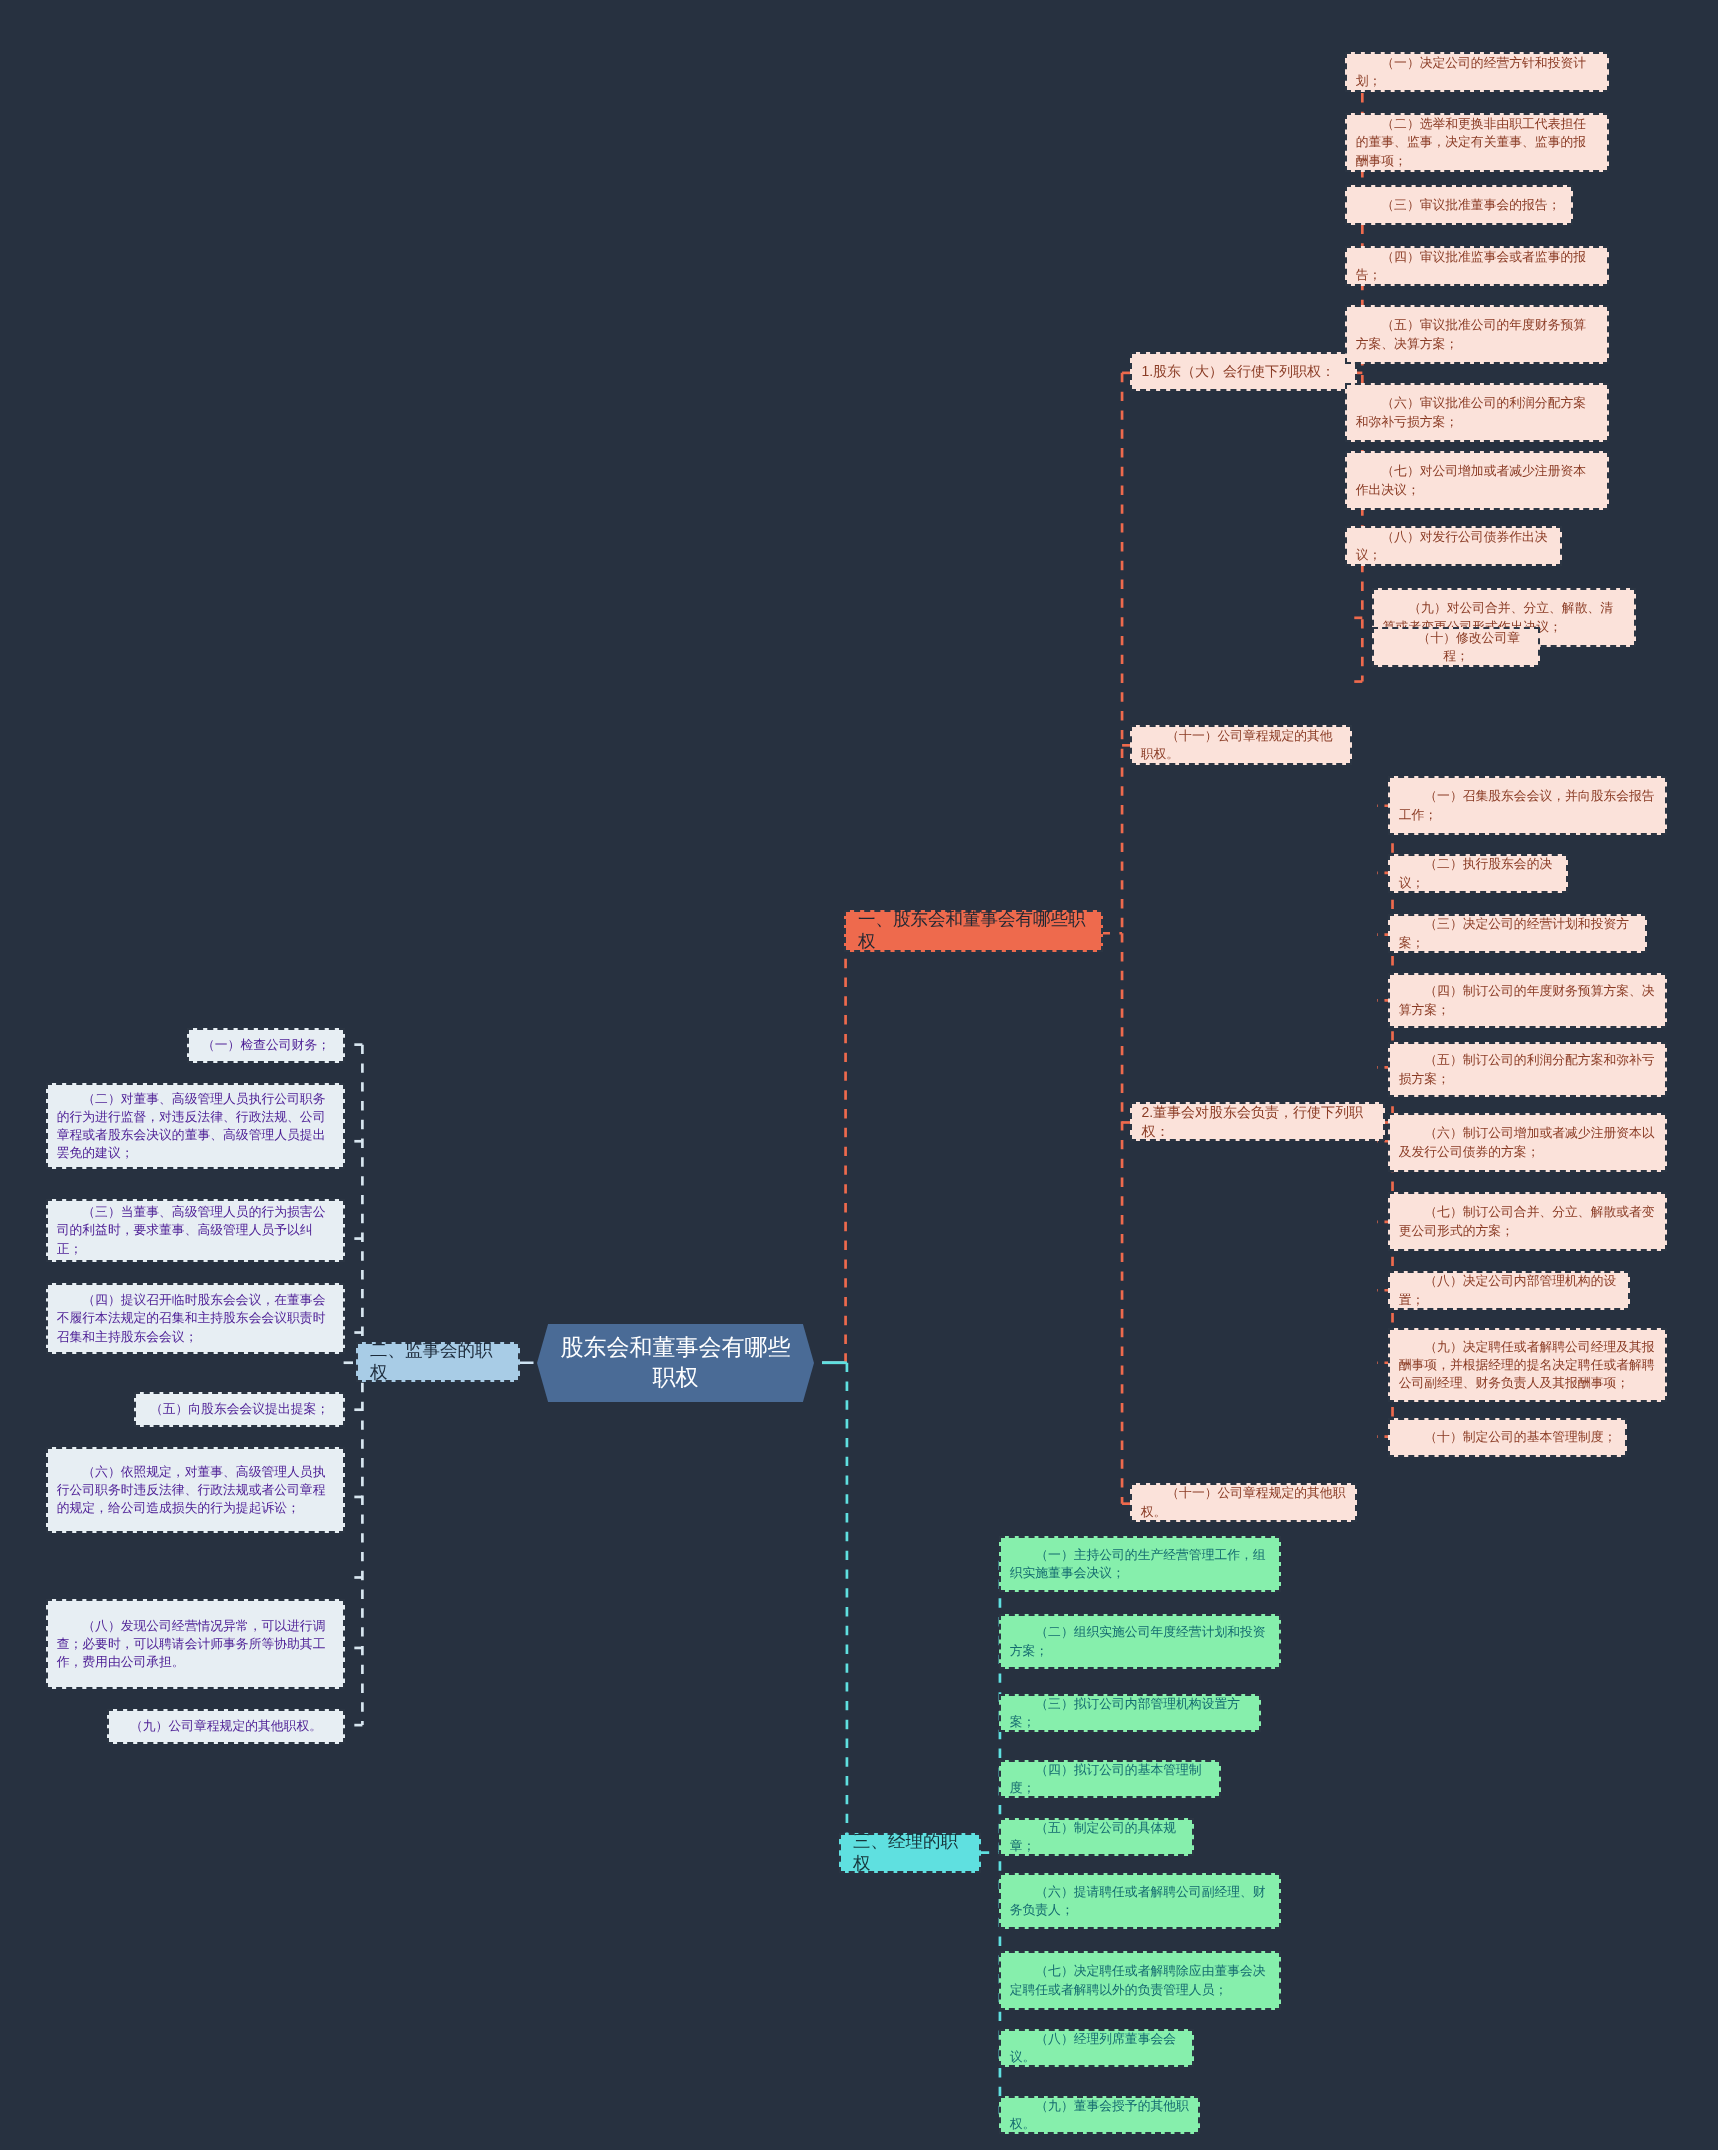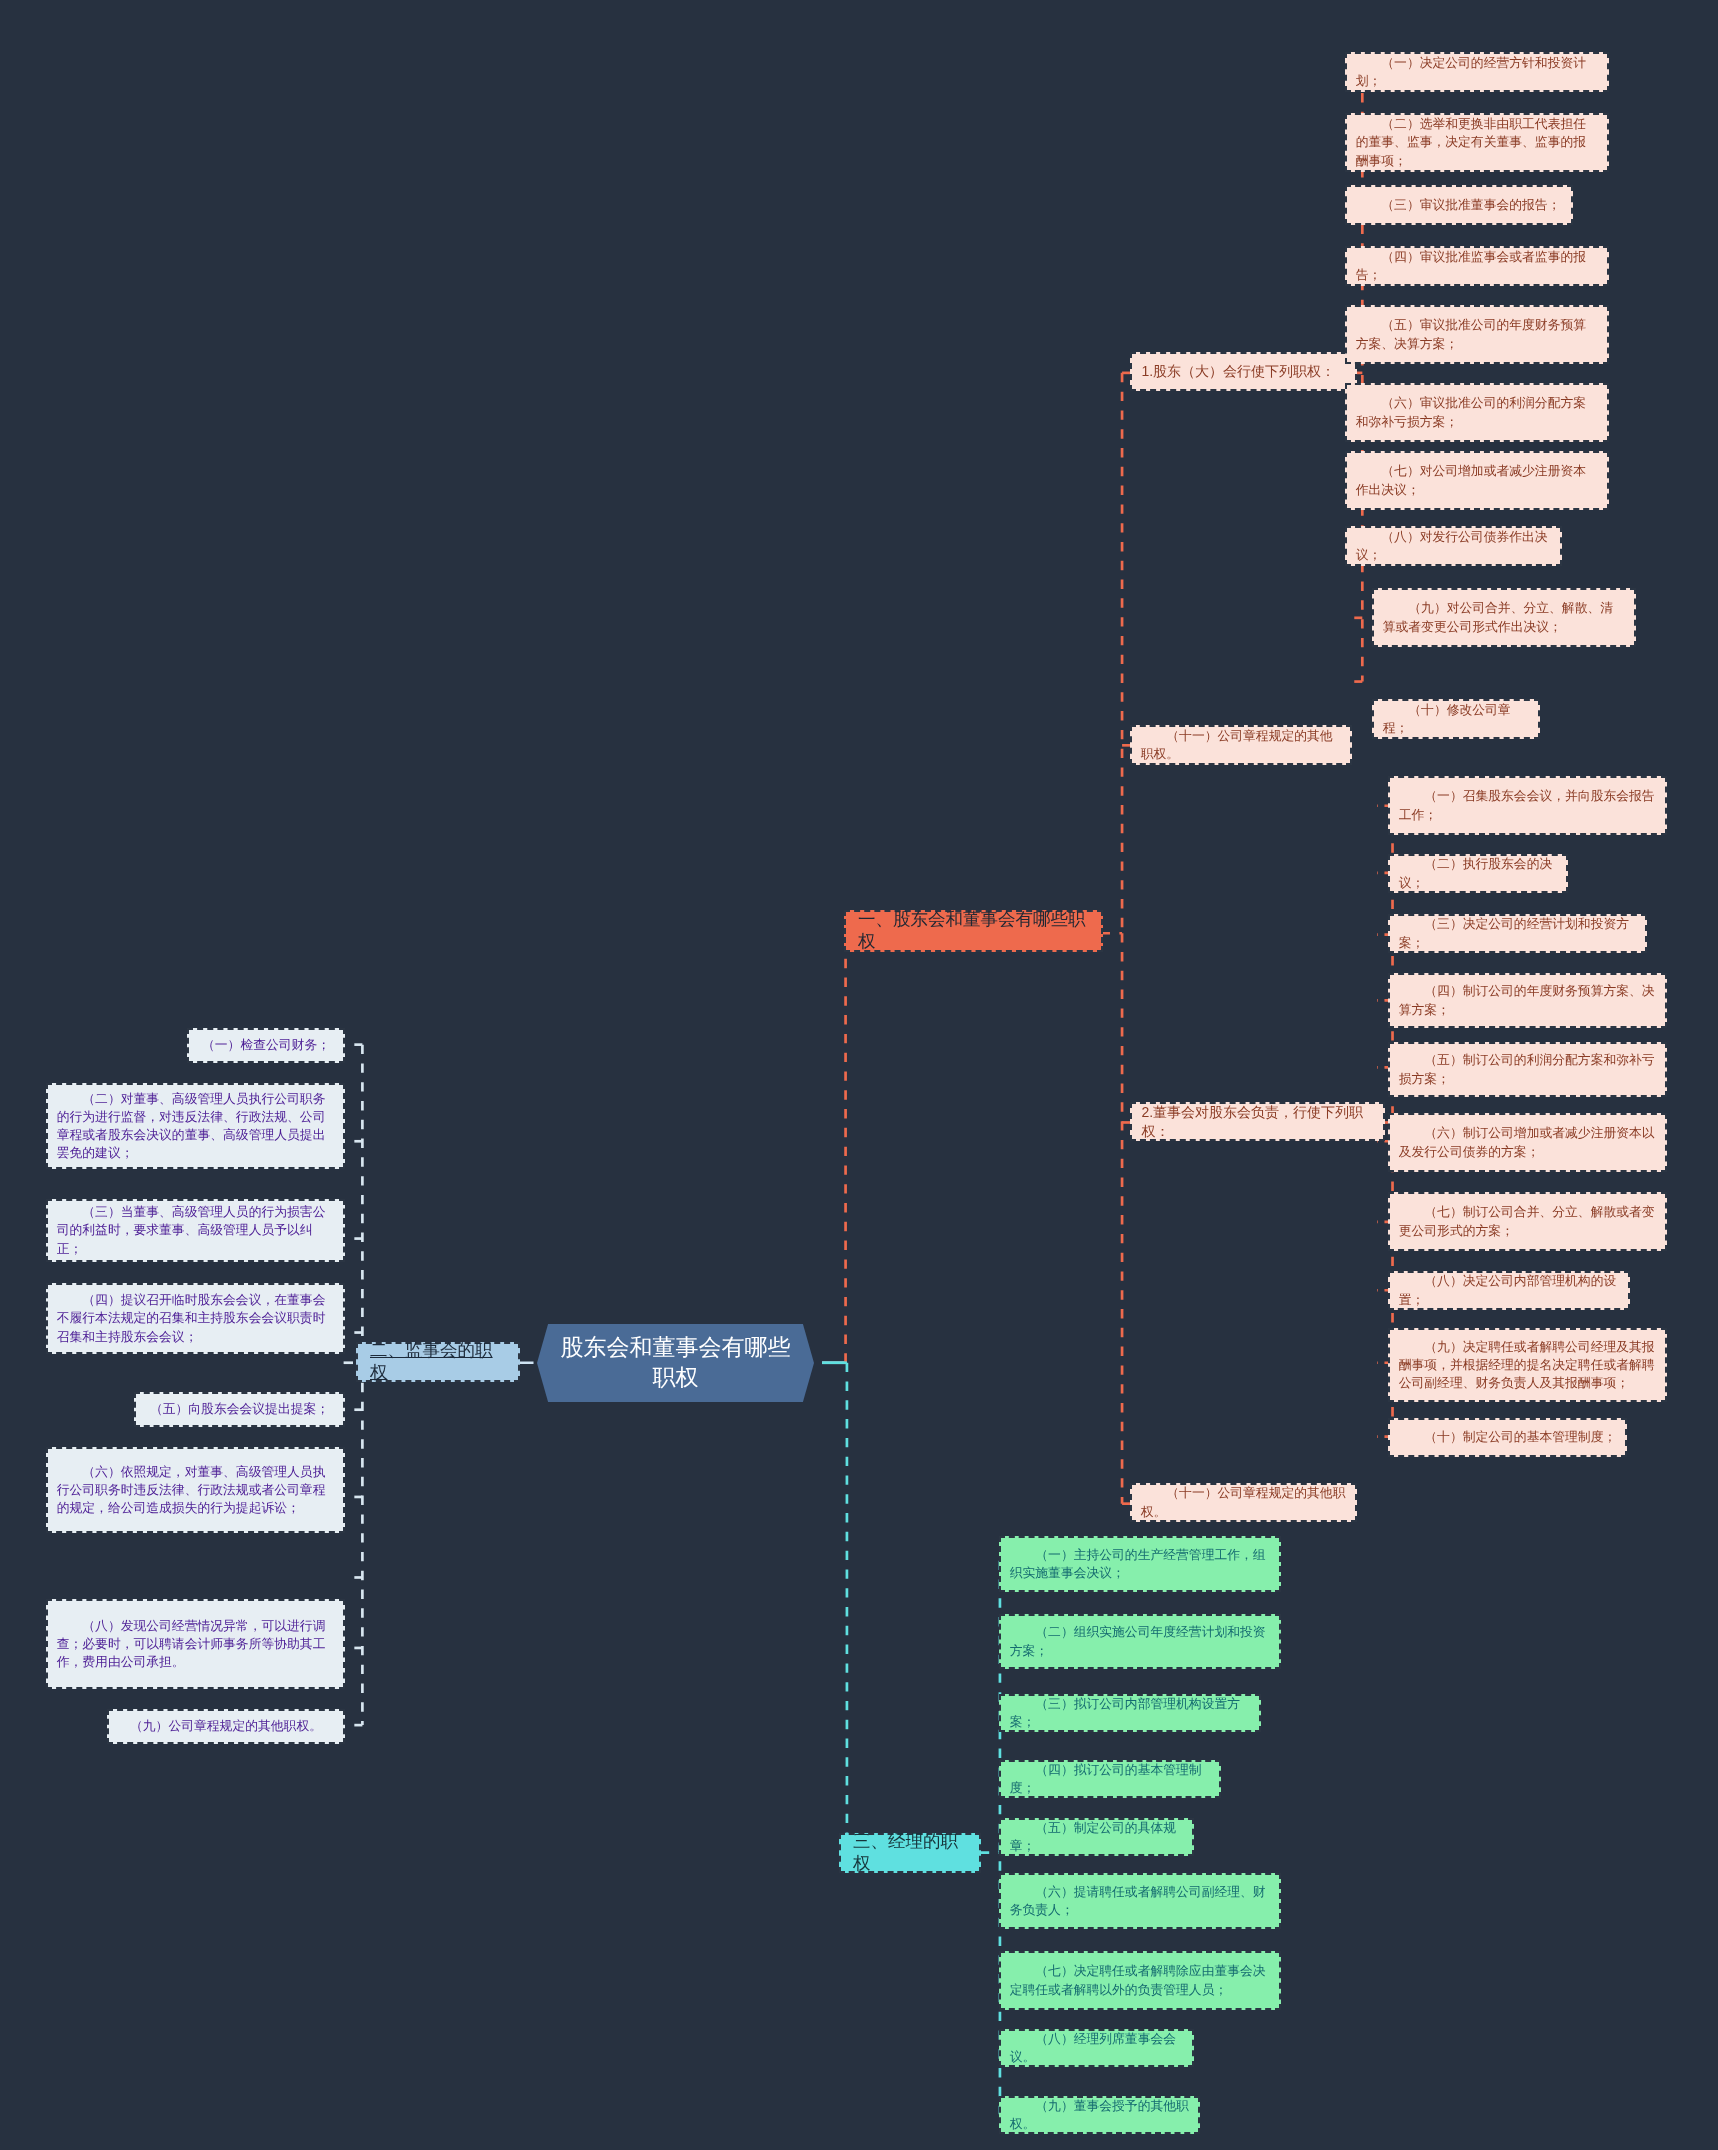--- a/index.html
+++ b/index.html
@@ -137,21 +137,21 @@
   </svg>
 
   <div class="node root" style="left:537px;top:1324px;width:277px;height:78px;">
     <span>股东会和董事会有哪些职权</span>
   </div>
 
   <div class="node branch b1" style="left:844px;top:910px;width:259px;height:42px;">
     <span>一、股东会和董事会有哪些职权</span>
   </div>
 
-  <div class="node branch b2" style="left:356px;top:1342px;width:164px;height:40px;text-decoration:underline;">
+  <div class="node branch b2" style="left:356px;top:1342px;width:164px;height:40px;">
     <span>二、监事会的职权</span>
   </div>
 
   <div class="node branch b3" style="left:839px;top:1833px;width:142px;height:40px;">
     <span>三、经理的职权</span>
   </div>
 
   <div class="node group" style="left:1130px;top:352px;width:227px;height:39px;">
     <span class="txt">1.股东（大）会行使下列职权：</span>
   </div>
@@ -180,21 +180,21 @@
   </div>
   <div class="node leaf pink" style="left:1345px;top:451px;width:264px;height:59px;">
     <span class="txt">（七）对公司增加或者减少注册资本作出决议；</span>
   </div>
   <div class="node leaf pink" style="left:1345px;top:526px;width:217px;height:40px;">
     <span class="txt">（八）对发行公司债券作出决议；</span>
   </div>
   <div class="node leaf pink" style="left:1372px;top:588px;width:264px;height:59px;">
     <span class="txt">（九）对公司合并、分立、解散、清算或者变更公司形式作出决议；</span>
   </div>
-  <div class="node leaf pink" style="left:1372px;top:699px;width:168px;height:40px;">
+  <div class="node leaf pink" style="left:1372px;top:627px;width:168px;height:40px;text-align:center;">
     <span class="txt">（十）修改公司章程；</span>
   </div>
   <div class="node leaf pink" style="left:1130px;top:725px;width:222px;height:40px;">
     <span class="txt">（十一）公司章程规定的其他职权。</span>
   </div>
 
   <div class="node leaf pink" style="left:1388px;top:776px;width:279px;height:59px;">
     <span class="txt">（一）召集股东会会议，并向股东会报告工作；</span>
   </div>
   <div class="node leaf pink" style="left:1388px;top:854px;width:180px;height:39px;">

